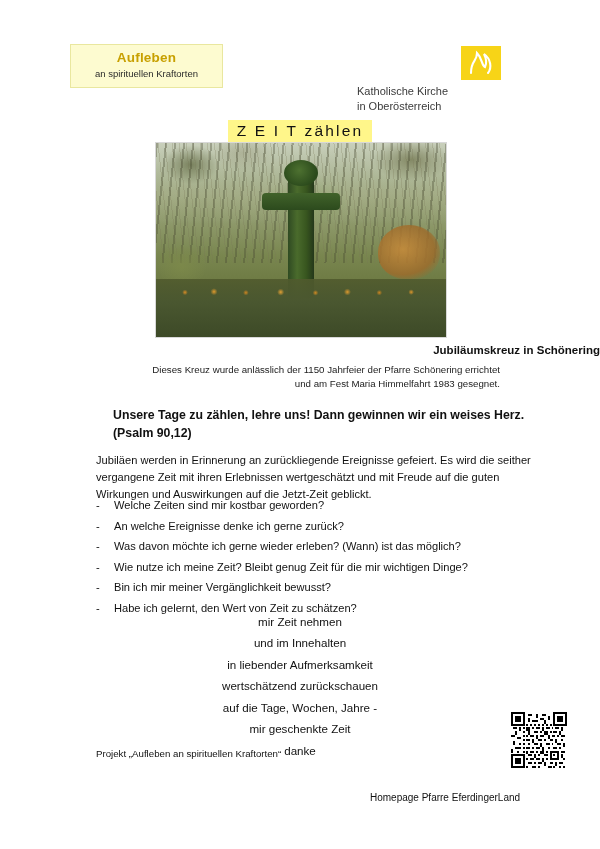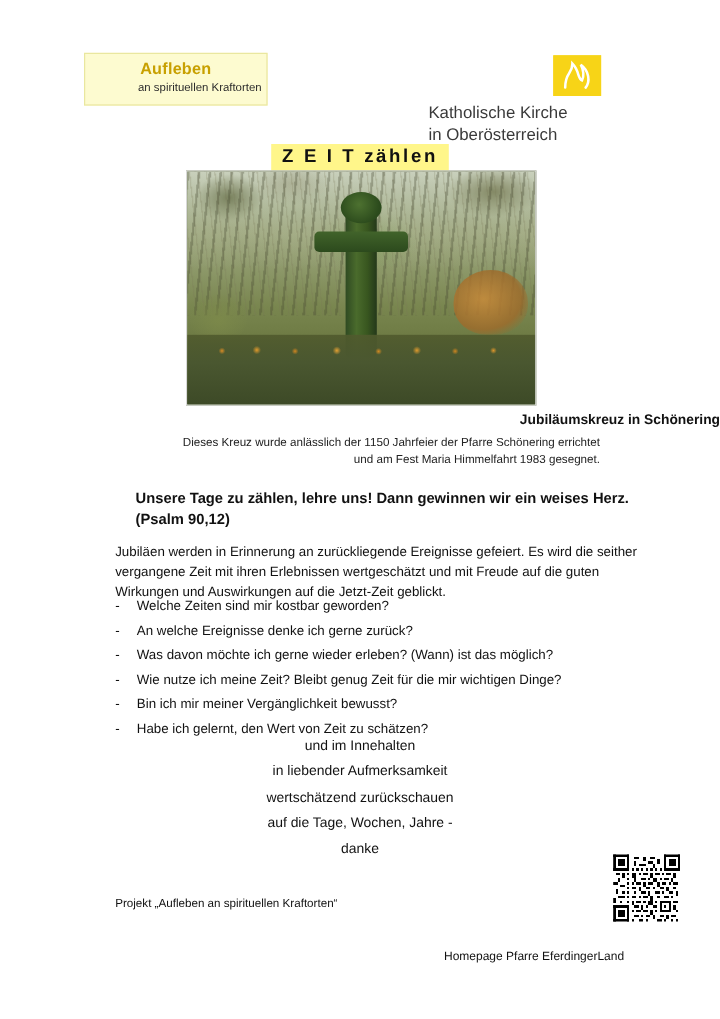--- a/index.html
+++ b/index.html
@@ -39,56 +39,55 @@
     font-weight:bold;
     font-size:13.5px;
     letter-spacing:0.2px;
     line-height:1.2;
   }
   .logo-sub {
     color:#2b2b2b;
     font-size:9.5px;
     margin-top:2px;
     line-height:1.2;
-    text-align:right;
   }
 
   .kk-block {
     position:absolute;
     left:357px; top:2px;
     display:flex;
     flex-direction:column;
     width:200px;
   }
   .kk-mark {
     width:40px; height:34px;
     background:#f7d417;
     position:relative;
     margin-left:104px;
     margin-bottom:4px;
     overflow:hidden;
   }
   .kk-mark svg { position:absolute; left:0; top:0; }
   .kk-text {
-    font-size:14px;
+    font-size:11px;
     color:#3a3a3a;
     line-height:1.35;
   }
 
   
   .doc-title {
     position:absolute;
     top:120px; left:0; right:0;
     text-align:center;
   }
   .doc-title span {
     display:inline-block;
     background:#fff68a;
     color:#111;
-    font-weight:bold;
+    font-weight:normal;
     font-size:15.5px;
     letter-spacing:2.2px;
     padding:2px 9px 3px 9px;
   }
 
   
   .photo-wrap {
     position:absolute;
     top:142px;
     left:155px;
@@ -357,24 +356,26 @@
       <span class="qdash">-</span>
       <span class="qtext">Bin ich mir meiner Vergänglichkeit bewusst?</span>
     </div>
     <div class="qrow">
       <span class="qdash">-</span>
       <span class="qtext">Habe ich gelernt, den Wert von Zeit zu schätzen?</span>
     </div>
   </div>
 
   <div class="poem">
+    <div>mir Zeit nehmen</div>
     <div>und im Innehalten</div>
     <div>in liebender Aufmerksamkeit</div>
     <div>wertschätzend zurückschauen</div>
     <div>auf die Tage, Wochen, Jahre -</div>
+    <div>mir geschenkte Zeit</div>
     <div>danke</div>
   </div>
 
   <div class="footer-left">
     <div>Projekt „Aufleben an spirituellen Kraftorten“</div>
   </div>
 
   <div class="footer-right">Homepage Pfarre EferdingerLand</div>
 
   <div class="qr">

